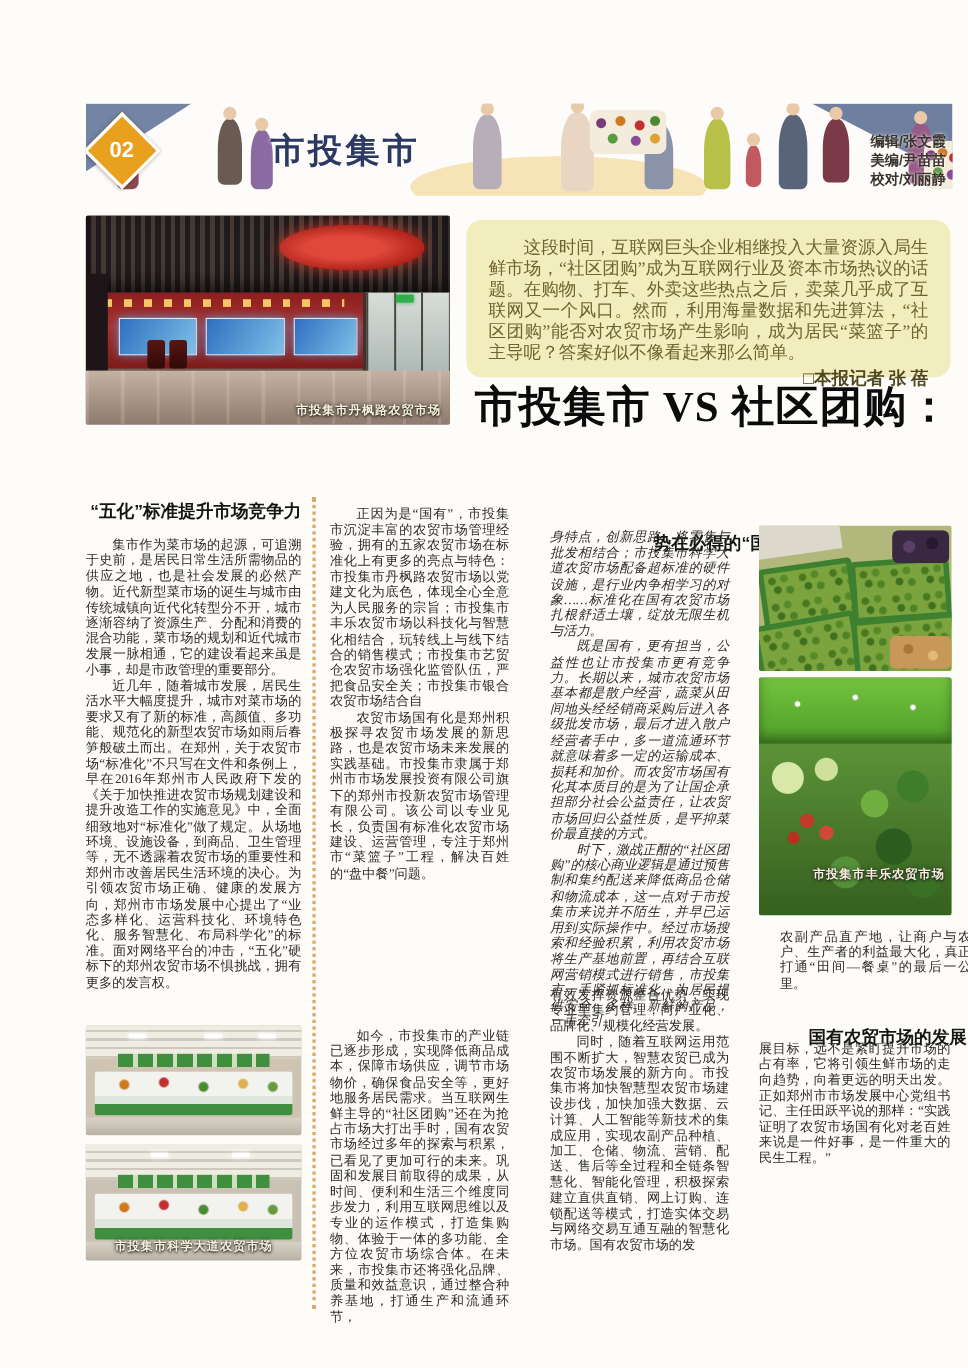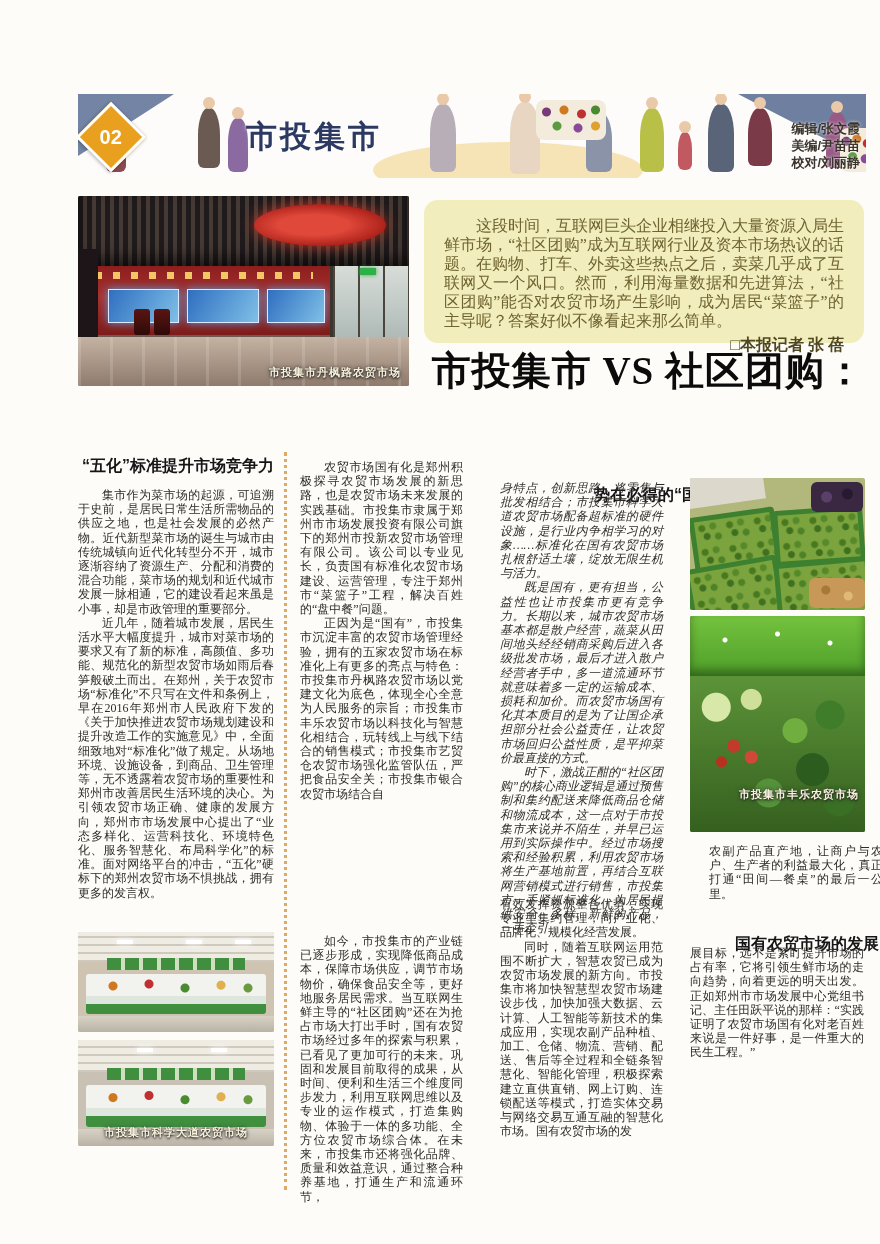--- a/index.html
+++ b/index.html
@@ -189,22 +189,22 @@
   <div>
       <p class="para">集市作为菜市场的起源，可追溯于史前，是居民日常生活所需物品的供应之地，也是社会发展的必然产物。近代新型菜市场的诞生与城市由传统城镇向近代化转型分不开，城市逐渐容纳了资源生产、分配和消费的混合功能，菜市场的规划和近代城市发展一脉相通，它的建设看起来虽是小事，却是市政管理的重要部分。</p>
       <p class="para">近几年，随着城市发展，居民生活水平大幅度提升，城市对菜市场的要求又有了新的标准，高颜值、多功能、规范化的新型农贸市场如雨后春笋般破土而出。在郑州，关于农贸市场“标准化”不只写在文件和条例上，早在2016年郑州市人民政府下发的《关于加快推进农贸市场规划建设和提升改造工作的实施意见》中，全面细致地对“标准化”做了规定。从场地环境、设施设备，到商品、卫生管理等，无不透露着农贸市场的重要性和郑州市改善居民生活环境的决心。为引领农贸市场正确、健康的发展方向，郑州市市场发展中心提出了“业态多样化、运营科技化、环境特色化、服务智慧化、布局科学化”的标准。面对网络平台的冲击，“五化”硬标下的郑州农贸市场不惧挑战，拥有更多的发言权。</p>
     </div>
 </div>
 
 <div class="abs dotted"></div>
 
 <div class="abs colhead head2">势在必得的“国家队”</div>
 <div class="abs col colA">
+    <p class="para">正因为是“国有”，市投集市沉淀丰富的农贸市场管理经验，拥有的五家农贸市场在标准化上有更多的亮点与特色：市投集市丹枫路农贸市场以党建文化为底色，体现全心全意为人民服务的宗旨；市投集市丰乐农贸市场以科技化与智慧化相结合，玩转线上与线下结合的销售模式；市投集市艺贸仓农贸市场强化监管队伍，严把食品安全关；市投集市银合农贸市场结合自</p>
     <p class="para">农贸市场国有化是郑州积极探寻农贸市场发展的新思路，也是农贸市场未来发展的实践基础。市投集市隶属于郑州市市场发展投资有限公司旗下的郑州市投新农贸市场管理有限公司。该公司以专业见长，负责国有标准化农贸市场建设、运营管理，专注于郑州市“菜篮子”工程，解决百姓的“盘中餐”问题。</p>
-    <p class="para">正因为是“国有”，市投集市沉淀丰富的农贸市场管理经验，拥有的五家农贸市场在标准化上有更多的亮点与特色：市投集市丹枫路农贸市场以党建文化为底色，体现全心全意为人民服务的宗旨；市投集市丰乐农贸市场以科技化与智慧化相结合，玩转线上与线下结合的销售模式；市投集市艺贸仓农贸市场强化监管队伍，严把食品安全关；市投集市银合农贸市场结合自</p>
   </div>
 <div class="abs col colB cont">
     <p class="para">身特点，创新思路，将零售与批发相结合；市投集市科学大道农贸市场配备超标准的硬件设施，是行业内争相学习的对象……标准化在国有农贸市场扎根舒适土壤，绽放无限生机与活力。</p>
     <p class="para">既是国有，更有担当，公益性也让市投集市更有竞争力。长期以来，城市农贸市场基本都是散户经营，蔬菜从田间地头经经销商采购后进入各级批发市场，最后才进入散户经营者手中，多一道流通环节就意味着多一定的运输成本、损耗和加价。而农贸市场国有化其本质目的是为了让国企承担部分社会公益责任，让农贸市场回归公益性质，是平抑菜价最直接的方式。</p>
     <p class="para">时下，激战正酣的“社区团购”的核心商业逻辑是通过预售制和集约配送来降低商品仓储和物流成本，这一点对于市投集市来说并不陌生，并早已运用到实际操作中。经过市场搜索和经验积累，利用农贸市场将生产基地前置，再结合互联网营销模式进行销售，市投集市一手紧抓标准化，为居民提供安全、多样、新鲜的产品，一手牵引</p>
   </div>
 
 <div class="abs photo ph2">
   <div class="crate" style="left:2px;top:34px;width:76px;height:50px;transform:rotate(-8deg)"></div>
   <div class="crate" style="left:84px;top:30px;width:80px;height:46px;transform:rotate(-4deg)"></div>

